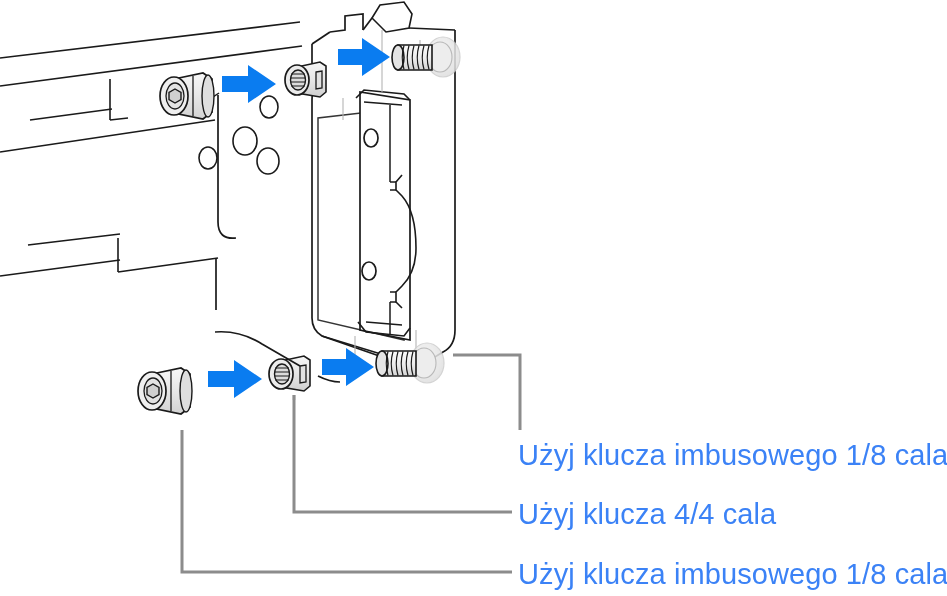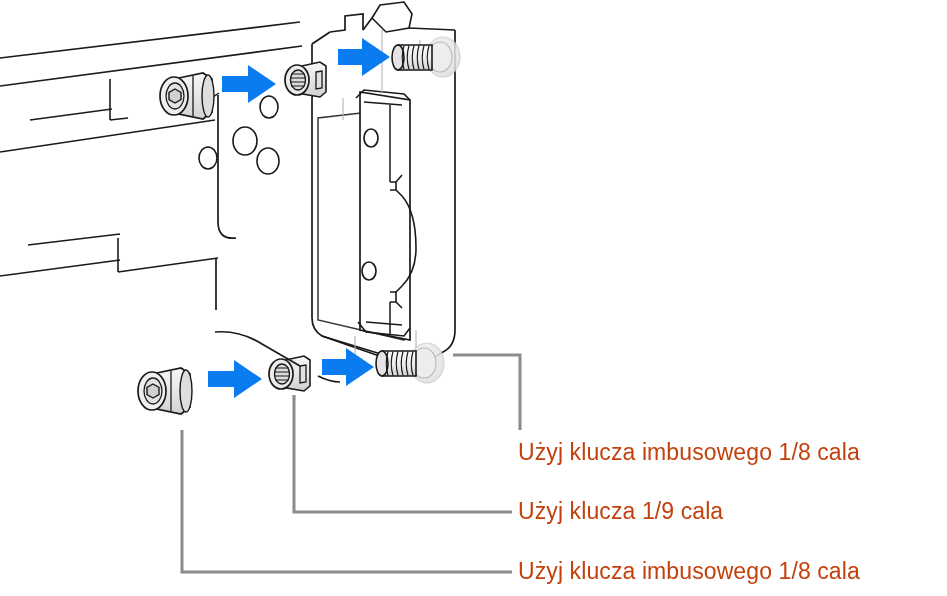--- a/index.html
+++ b/index.html
@@ -18,23 +18,23 @@
   #figure {
     position: absolute;
     left: 0;
     top: 0;
     width: 947px;
     height: 596px;
   }
   .callout-label {
     position: absolute;
     font-family: "Liberation Sans", sans-serif;
-    font-size: 23px;
+    font-size: 29px;
     line-height: 1;
-    color: #c2410c;
+    color: #3b82f6;
     white-space: nowrap;
     letter-spacing: 0.1px;
   }
   #label-0 { left: 518px; top: 441px; }
   #label-1 { left: 518px; top: 500px; }
   #label-2 { left: 518px; top: 560px; }
 </style>
 </head>
 <body>
 
@@ -265,15 +265,15 @@
   </g>
 
   <g stroke="#8c8c8c" stroke-width="2.4" fill="none">
     <path d="M 294 395 L 294 400"></path>
   </g>
 
 </svg>
 
 <div class="callout-label" id="label-0">Użyj klucza imbusowego 1/8 cala</div>
 
-<div class="callout-label" id="label-1">Użyj klucza 1/9 cala</div>
+<div class="callout-label" id="label-1">Użyj klucza 4/4 cala</div>
 
 <div class="callout-label" id="label-2">Użyj klucza imbusowego 1/8 cala</div>
 
 </body></html>

